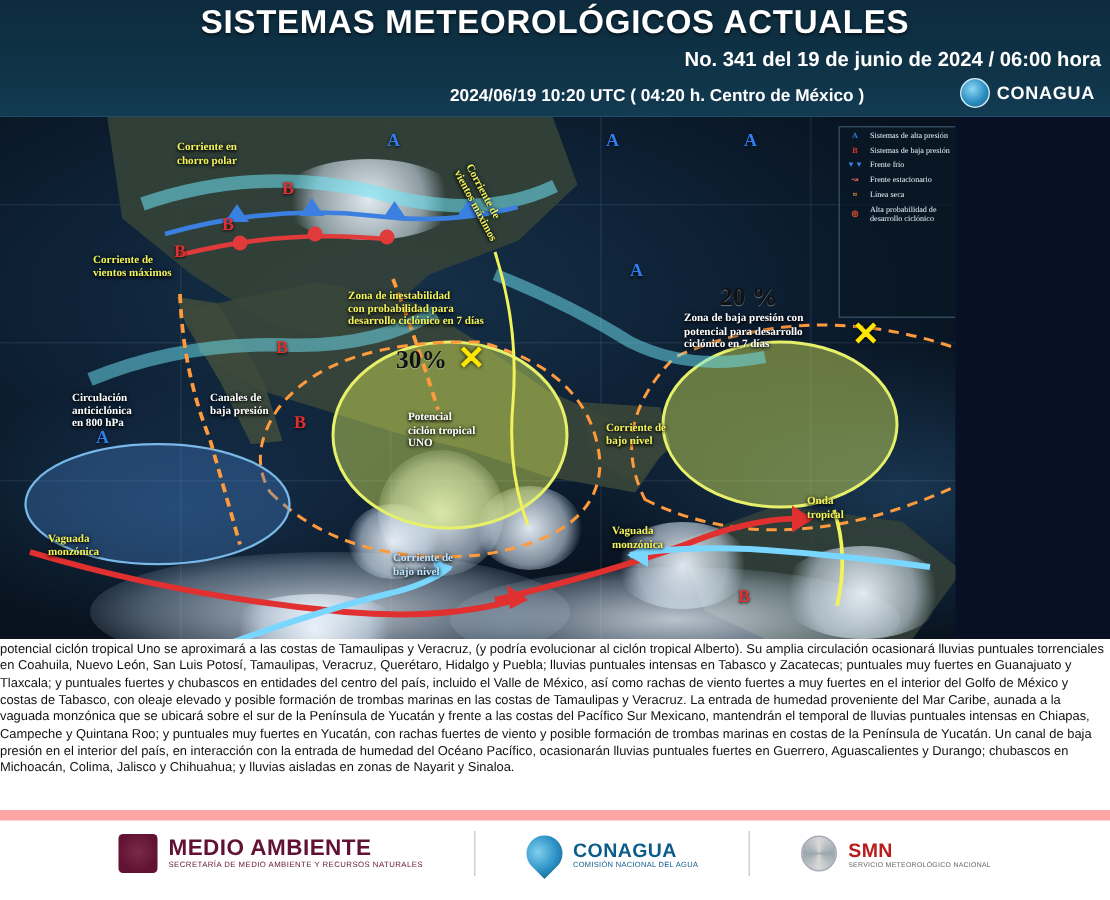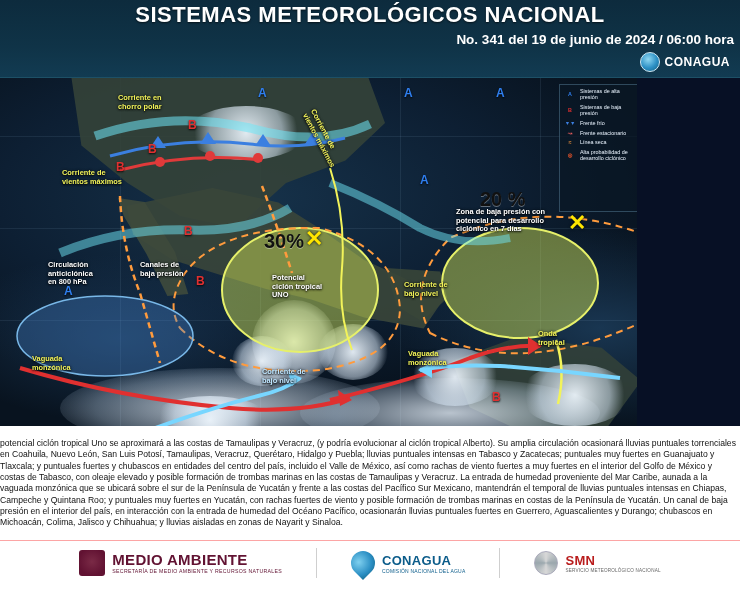--- a/index.html
+++ b/index.html
@@ -52,20 +52,21 @@
   }
   .conagua-text { color:#fff; font-size: 12px; font-weight:bold; letter-spacing:.5px;}
 
   
   .map {
     position: absolute; left: 0; top: 78px; width: 637px; height: 348px;
     overflow: hidden;
     background:
       radial-gradient(ellipse 420px 200px at 250px 120px, #16324a 0%, #0d1f33 60%, #08131f 100%),
       linear-gradient(180deg,#0b1b2c 0%, #0a1726 100%);
+    font-family: Liberation Serif, serif;
   }
   .ocean {
     position:absolute; inset:0;
     background:
       radial-gradient(ellipse 300px 140px at 600px 250px, rgba(28,60,90,.85) 0%, rgba(10,25,40,0) 70%),
       radial-gradient(ellipse 260px 120px at 120px 260px, rgba(26,55,85,.75) 0%, rgba(10,25,40,0) 70%);
   }
   
   .land {
     position:absolute;
@@ -130,44 +131,44 @@
     position: absolute;
     font-size: 7.4px; font-weight: bold; line-height: 1.15;
     text-shadow: 0 1px 2px rgba(0,0,0,.95), 0 0 3px rgba(0,0,0,.8);
     white-space: pre-line;
   }
   .cy { color:#f2f35a; }
   .wh { color:#ffffff; }
   .lb { color:#bfe6ff; }
 
   .bigpct {
-    position:absolute; font-size: 20px; font-weight: bold; color:#111;
+    position:absolute; font-size: 17px; font-weight: bold; color:#111;
     text-shadow: 0 1px 0 rgba(255,255,255,.35);
   }
   .xmark {
     position:absolute; color:#ffe600; font-size: 22px; font-weight: bold;
     line-height: 1; text-shadow: 0 0 3px rgba(0,0,0,.9);
   }
   .letterA { position:absolute; color:#2f7ff0; font-weight:bold; font-size:12px; text-shadow:0 1px 2px rgba(0,0,0,.9);}
   .letterB { position:absolute; color:#e03030; font-weight:bold; font-size:12px; text-shadow:0 1px 2px rgba(0,0,0,.9);}
 
   
   .textblock {
     position: absolute; left: 0; top: 426px; width: 740px; height: 114px;
     background: #ffffff;
-    padding: 12px 4px 0 0;
+    padding: 1px 4px 0 0;
     color: #111;
     font-size: 8.6px; line-height: 1.32;
     overflow: hidden;
   }
 
   
   .footer {
     position:absolute; left:0; top:540px; width:740px; height:60px;
-    background:#ffffff; border-top:1px solid #fca5a5;
+    background:#ffffff; border-top:7px solid #fca5a5;
   }
   .footer-inner { position:relative; width:740px; height:44px; display:flex; align-items:center; justify-content:center; gap:34px;}
   .f-item { display:flex; align-items:center; gap:7px; }
   .f-sep { width:1px; height:30px; background:#cfcfcf; }
   .f-title { font-size:15px; font-weight:bold; color:#611232; letter-spacing:.3px; line-height:1.05;}
   .f-sub { font-size:5.2px; color:#611232; letter-spacing:.3px; }
   .f-title2 { font-size:13px; font-weight:bold; color:#0b5c8a; letter-spacing:.3px;}
   .f-sub2 { font-size:5px; color:#0b5c8a; letter-spacing:.2px;}
   .f-title3 { font-size:13px; font-weight:bold; color:#b91c1c; letter-spacing:.3px;}
   .f-sub3 { font-size:4.6px; color:#666; letter-spacing:.2px;}
@@ -191,22 +192,23 @@
     display:flex; align-items:center; justify-content:center; gap:6px;
   }
   .soc { display:flex; gap:4px; align-items:center; }
 </style>
 </head>
 <body>
 
 <div id="page">
 
   <div class="header">
-    <div class="header-title">SISTEMAS METEOROLÓGICOS NACIONAL</div>
+    <div class="header-title">SISTEMAS METEOROLÓGICOS ACTUALES</div>
     <div class="header-sub">No. 341 del 19 de junio de 2024 / 06:00 hora</div>
+    <div class="header-stamp">2024/06/19 10:20 UTC ( 04:20 h. Centro de México )</div>
     <div class="conagua-logo">
       <div class="conagua-mark"></div>
       <div class="conagua-text">CONAGUA</div>
     </div>
   </div>
 
   <div class="map">
     <div class="ocean"></div>
 
     <div class="grat" style="left:0;top:58px;width:740px;height:1px;"></div>
@@ -307,20 +309,23 @@
 chorro polar</div>
     <div class="mlabel cy" style="left:62px;  top:91px;">Corriente de
 vientos máximos</div>
     <div class="mlabel cy" style="left:316px; top:30px; transform:rotate(62deg); transform-origin:left top;">Corriente de
 vientos máximos</div>
     <div class="mlabel wh" style="left:48px;  top:183px;">Circulación
 anticiclónica
 en 800 hPa</div>
     <div class="mlabel wh" style="left:140px; top:183px;">Canales de
 baja presión</div>
+    <div class="mlabel cy" style="left:232px; top:115px;">Zona de inestabilidad
+con probabilidad para
+desarrollo ciclónico en 7 días</div>
     <div class="mlabel wh" style="left:272px; top:196px; text-align:left;">Potencial
 ciclón tropical
 UNO</div>
     <div class="mlabel wh" style="left:456px; top:130px;">Zona de baja presión con
 potencial para desarrollo
 ciclónico en 7 días</div>
     <div class="mlabel cy" style="left:404px; top:203px;">Corriente de
 bajo nivel</div>
     <div class="mlabel lb" style="left:262px; top:290px;">Corriente de
 bajo nivel</div>

